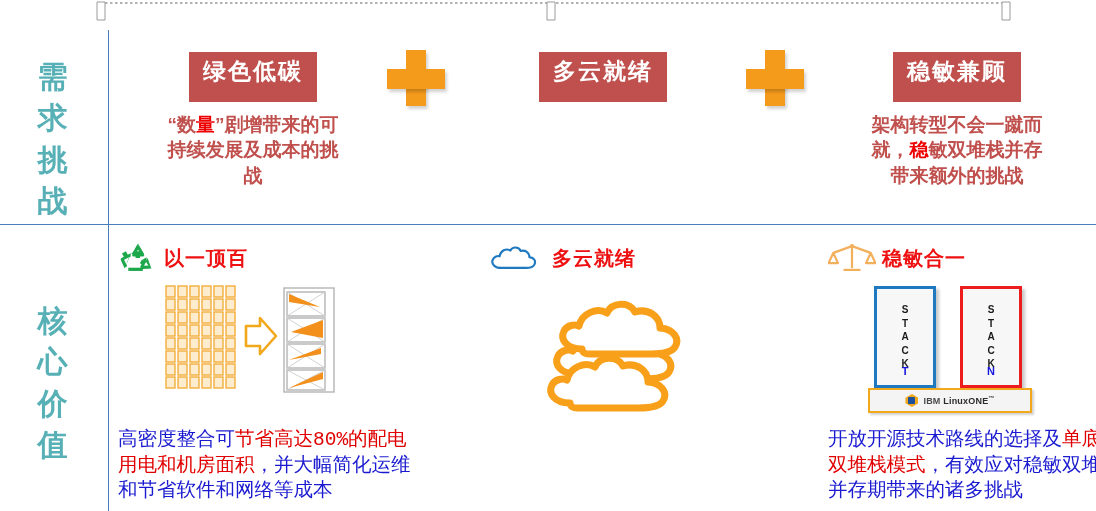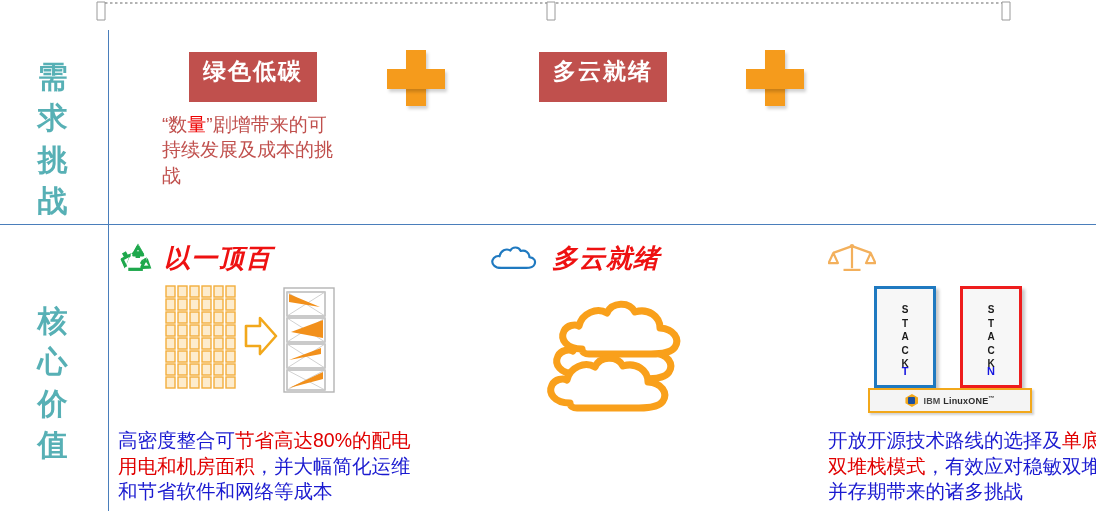--- a/index.html
+++ b/index.html
@@ -39,48 +39,48 @@
   .chal-badge{
     display:inline-block;
     background:#c0504d;color:#ffffff;
     font-weight:bold;font-size:23px;line-height:1;
     padding:8px 14px 19px 14px;
     letter-spacing:2px;
     white-space:nowrap;
   }
   .chal-body{
     margin-top:10px;
-    color:#c0504d;font-weight:normal;font-size:19px;line-height:1.33;
-    text-align:left;
+    color:#c0504d;font-weight:bold;font-size:19px;line-height:1.33;
+    text-align:center;
     padding:0 4px;
   }
   .chal-body em{font-style:normal;color:#ee0000;}
 
   
   .plus-sep{position:absolute;top:48px;width:62px;height:62px;}
   #plus-0{left:385px;}
   #plus-1{left:744px;}
   .plus-sep .bar{position:absolute;background:#f59b1c;box-shadow:2px 3px 3px rgba(0,0,0,.18);}
   .plus-sep .bar.v{left:21px;top:2px;width:20px;height:56px;}
   .plus-sep .bar.h{left:2px;top:21px;width:58px;height:20px;}
 
   
   .val-col{position:absolute;top:238px;width:300px;}
   #val-col-0{left:118px;}
   #val-col-1{left:488px;}
   #val-col-2{left:828px;}
 
   .val-head{display:flex;align-items:center;gap:6px;height:40px;}
   .val-head .ico{flex:0 0 auto;display:block;}
-  .val-title{color:#ee1111;font-weight:bold;font-size:26px;line-height:1;letter-spacing:1px;white-space:nowrap;font-style:italic;}
+  .val-title{color:#ee1111;font-weight:bold;font-size:20px;line-height:1;letter-spacing:1px;white-space:nowrap;}
 
   .val-art{position:relative;height:150px;}
   .val-body{
     color:#1a1ad0;font-weight:normal;font-size:19.5px;line-height:1.32;
-    font-family:Liberation Sans, sans-serif;
+    font-family:Liberation Mono, monospace;
   }
   .val-body em{font-style:normal;color:#e00000;}
 
   
   .rack-art{position:absolute;left:42px;top:2px;}
 
   
   .cloud-art{position:absolute;left:50px;top:0px;}
 
   
@@ -156,20 +156,24 @@
 
   <div class="chal-col" id="chal-col-1">
     <div class="chal-badge">多云就绪</div>
   </div>
 
   <div class="plus-sep" id="plus-1">
     <div class="bar v"></div>
       <div class="bar h"></div>
   </div>
 
+  <div class="chal-col" id="chal-col-2">
+    <div class="chal-badge">稳敏兼顾</div>
+    <div class="chal-body"><span>架构转型不会一蹴而就，</span><em>稳</em><span>敏双堆栈并存带来额外的挑战</span></div>
+  </div>
 
   <div class="val-col" id="val-col-0">
     <div class="val-head">
       <svg class="ico" width="40" height="34" viewBox="0 0 48 42">
         <g fill="#1ea84c">
           <path d="M24 3 L31.5 16 L26.5 16 L26.5 21 L21 21 L21 16 L16.5 16 Z"></path>
           <path d="M24.3 4.8 L28.6 12.6 L20 12.6 Z" fill="#fff"></path>
           <path d="M7.5 34 L2.5 22.5 L6.8 20 L4.2 15.5 L9 12.8 L11.6 17.3 L15.8 14.8 Z"></path>
           <path d="M8.7 31.5 L5.6 23.2 L13.5 18.6 Z" fill="#fff"></path>
           <path d="M40.5 34 L28 34.5 L30.6 30 L26.3 27.5 L29 23 L33.3 25.5 L35.9 21 Z"></path>
@@ -292,20 +296,21 @@
       <svg class="ico" width="48" height="34" viewBox="0 0 56 40">
         <g stroke="#f3b05c" stroke-width="2.6" fill="none" stroke-linejoin="round">
           <path d="M6 14 L28 6 L50 14"></path>
           <path d="M28 6 L28 32"></path>
           <path d="M18 34 L38 34"></path>
           <path d="M6 14 L0.5 26 L11.5 26 Z"></path>
           <path d="M50 14 L44.5 26 L55.5 26 Z"></path>
         </g>
         <circle cx="28" cy="6" r="2.6" fill="#f3b05c"></circle>
       </svg>
+      <div class="val-title">稳敏合一</div>
     </div>
     <div class="val-art">
       <div class="stacks-art">
         <div class="stack-box" id="stack-t">
           <div class="stack-word">
             <b>S</b>
             <b>T</b>
             <b>A</b>
             <b>C</b>
             <b>K</b>

